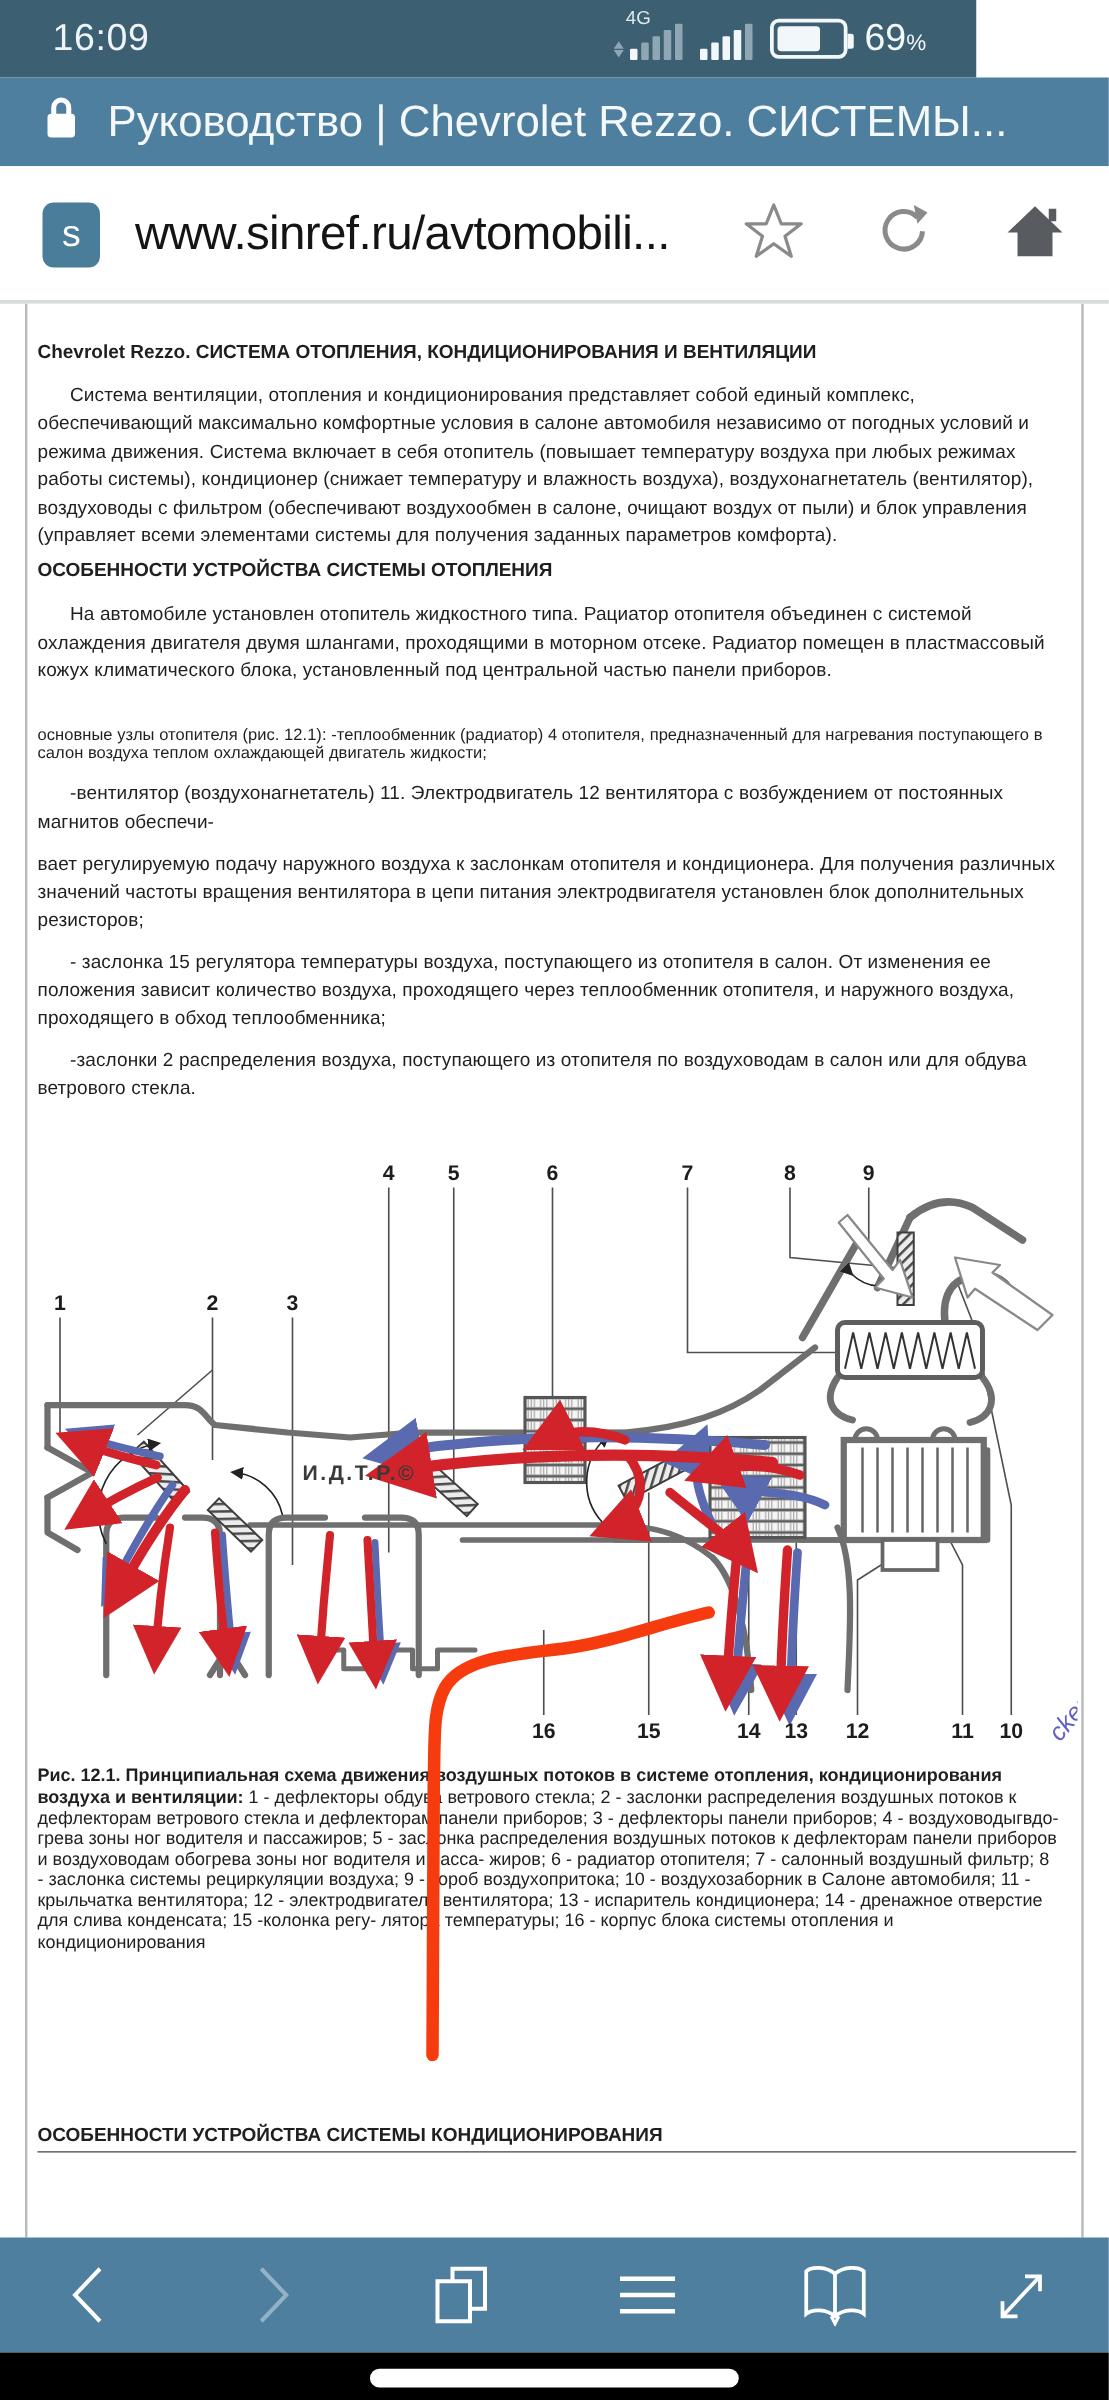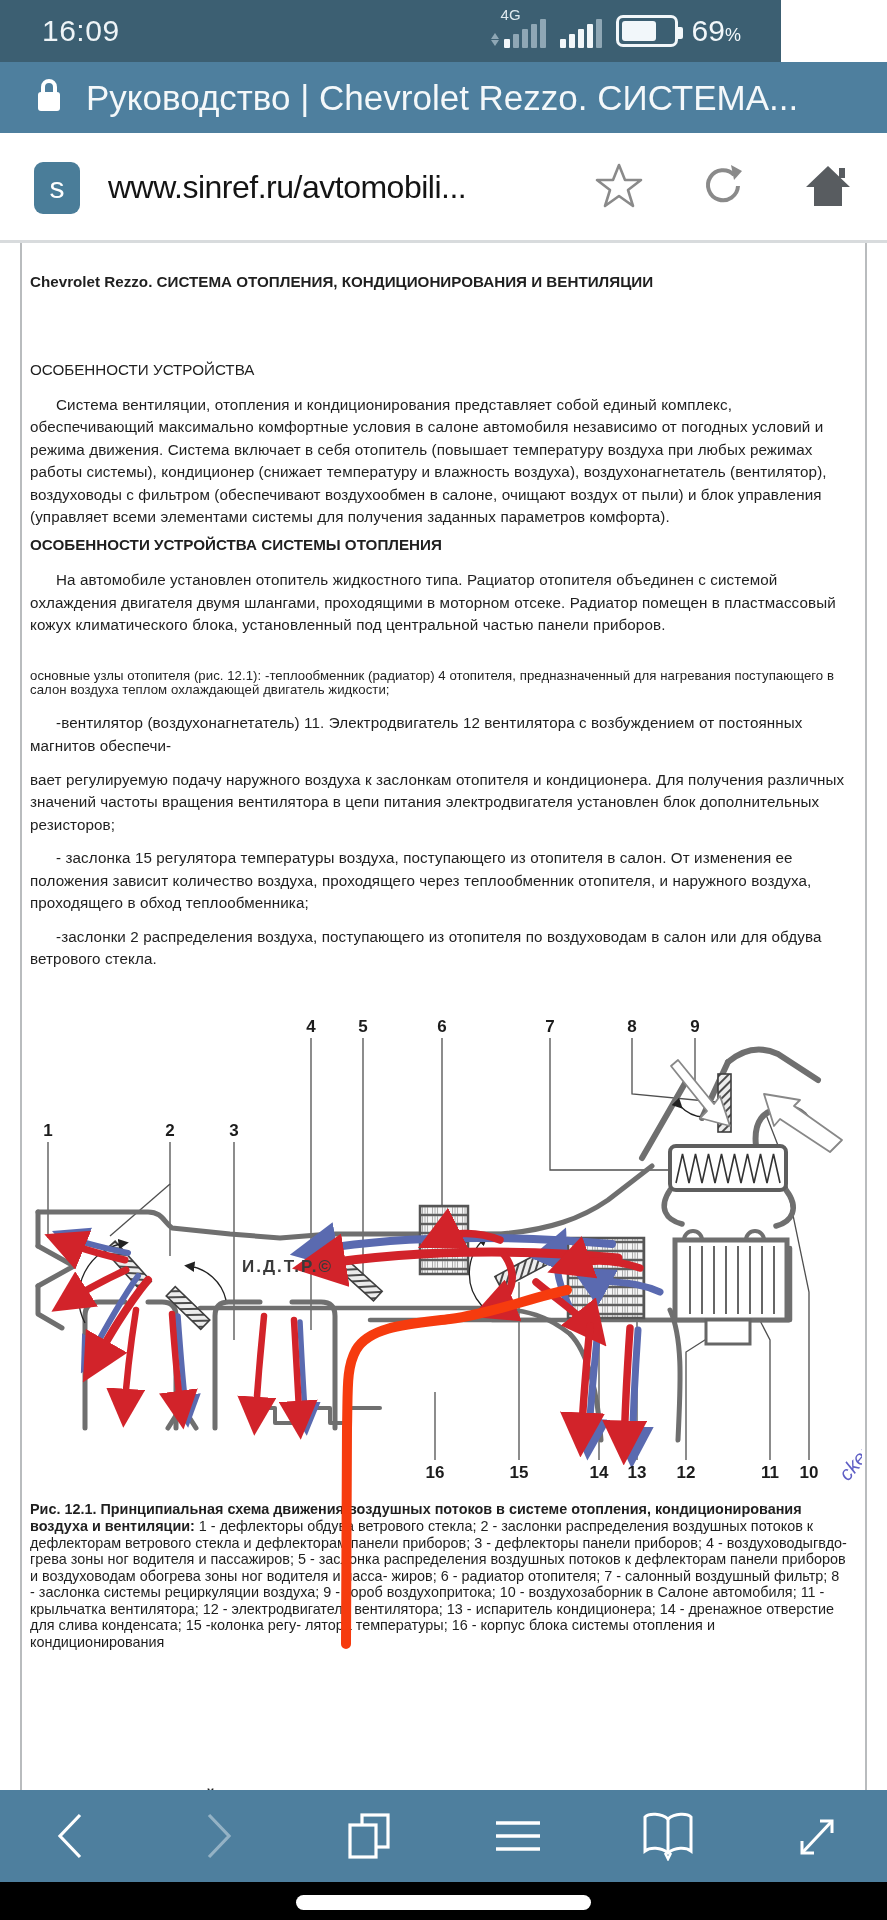--- a/index.html
+++ b/index.html
@@ -29,21 +29,21 @@
   
   .title-bar { position:absolute; left:0; top:62px; width:887px; height:71px; background:#4e7f9e;
     display:flex; align-items:center; padding:0 20px 0 34px; gap:22px; }
   .title-text { color:#f4f8fa; font-size:35px; white-space:nowrap; overflow:hidden; }
 
   
   .url-bar { position:absolute; left:0; top:133px; width:887px; height:109px; background:#fff;
     display:flex; align-items:center; padding:0 34px; }
   .favicon { width:46px; height:52px; background:#4a7d99; border-radius:9px; color:#fff;
     display:flex; align-items:center; justify-content:center; font-size:30px; margin-right:28px; }
-  .url-text { font-size:32px; color:#141414; flex:1; white-space:nowrap; overflow:hidden; letter-spacing:-.5px; }
+  .url-text { font-size:38px; color:#141414; flex:1; white-space:nowrap; overflow:hidden; letter-spacing:-.5px; }
   .url-actions { display:flex; align-items:center; gap:58px; margin-left:10px; }
   .content-topline { position:absolute; left:0; top:240px; width:887px; height:3px; background:#d8dbdd; }
 
   
   .content { position:absolute; left:20px; top:243px; width:847px; height:1547px; background:#fff;
     border-left:2px solid #b9bcbe; border-right:2px solid #b9bcbe; padding:0 8px; overflow:hidden; }
   .content p, .content h2, .content h3 { color:#1f1f1f; }
   .a-title { font-size:15.2px; font-weight:bold; margin-top:29px; line-height:20px; }
   .h-plain { font-size:15.2px; font-weight:normal; margin-top:68px; line-height:20px; }
   .h-bold  { font-size:15.2px; font-weight:bold; margin-top:7px; line-height:20px; }
@@ -99,21 +99,21 @@
   </div>
 </div>
 
 <div class="title-bar">
   <span>
     <svg width="30" height="38" viewBox="0 0 30 38">
       <path d="M9,16 V10 a6,6 0 0 1 12,0 V16" fill="none" stroke="#fff" stroke-width="4"></path>
       <rect x="4" y="15" width="22" height="19" rx="3" fill="#fff"></rect>
     </svg>
   </span>
-  <span class="title-text">Руководство | Chevrolet Rezzo. СИСТЕМА...</span>
+  <span class="title-text">Руководство | Chevrolet Rezzo. СИСТЕМЫ...</span>
 </div>
 
 <div class="url-bar">
   <div class="favicon">s</div>
   <span class="url-text">www.sinref.ru/avtomobili...</span>
   <div class="url-actions">
     <span>
       <svg width="48" height="46" viewBox="0 0 48 46">
         <polygon points="24,2 30,17 46,17 33,27 38,43 24,33 10,43 15,27 2,17 18,17" fill="none" stroke="#8a8a8a" stroke-width="2.6" stroke-linejoin="round"></polygon>
       </svg>
@@ -129,21 +129,20 @@
         <path d="M3,24 L25,3 L47,24 H39 V43 H11 V24 Z" fill="#585c60"></path>
         <rect x="36" y="5" width="6" height="10" fill="#585c60"></rect>
       </svg>
     </span>
   </div>
 </div>
 <div class="content-topline"></div>
 
 <div class="content">
   <p class="a-title">Chevrolet Rezzo. СИСТЕМА ОТОПЛЕНИЯ, КОНДИЦИОНИРОВАНИЯ И ВЕНТИЛЯЦИИ</p>
-  <h2 class="h-plain">ОСОБЕННОСТИ УСТРОЙСТВА</h2>
   <p class="body-p indent">Система вентиляции, отопления и кондиционирования представляет собой единый комплекс, обеспечивающий максимально комфортные условия в салоне автомобиля независимо от погодных условий и режима движения. Система включает в себя отопитель (повышает температуру воздуха при любых режимах работы системы), кондиционер (снижает температуру и влажность воздуха), воздухонагнетатель (вентилятор), воздуховоды с фильтром (обеспечивают воздухообмен в салоне, очищают воздух от пыли) и блок управления (управляет всеми элементами системы для получения заданных параметров комфорта).</p>
   <h3 class="h-bold">ОСОБЕННОСТИ УСТРОЙСТВА СИСТЕМЫ ОТОПЛЕНИЯ</h3>
   <p class="body-p indent">На автомобиле установлен отопитель жидкостного типа. Рациатор отопителя объединен с системой охлаждения двигателя двумя шлангами, проходящими в моторном отсеке. Радиатор помещен в пластмассовый кожух климатического блока, установленный под центральной частью панели приборов.</p>
   <p class="small-p">основные узлы отопителя (рис. 12.1): -теплообменник (радиатор) 4 отопителя, предназначенный для нагревания поступающего в салон воздуха теплом охлаждающей двигатель жидкости;</p>
   <p class="body-p indent">-вентилятор (воздухонагнетатель) 11. Электродвигатель 12 вентилятора с возбуждением от постоянных магнитов обеспечи-</p>
   <p class="body-p" style="margin-top:12px">вает регулируемую подачу наружного воздуха к заслонкам отопителя и кондиционера. Для получения различных значений частоты вращения вентилятора в цепи питания электродвигателя установлен блок дополнительных резисторов;</p>
   <p class="body-p indent" style="margin-top:11px">-  заслонка 15 регулятора температуры воздуха, поступающего из отопителя в салон. От изменения ее положения зависит количество воздуха, проходящего через теплообменник отопителя, и наружного воздуха, проходящего в обход теплообменника;</p>
   <p class="body-p indent" style="margin-top:11px">-заслонки 2 распределения воздуха, поступающего из отопителя по воздуховодам в салон или для обдува ветрового стекла.</p>
 
   <div class="diagram-wrap">

